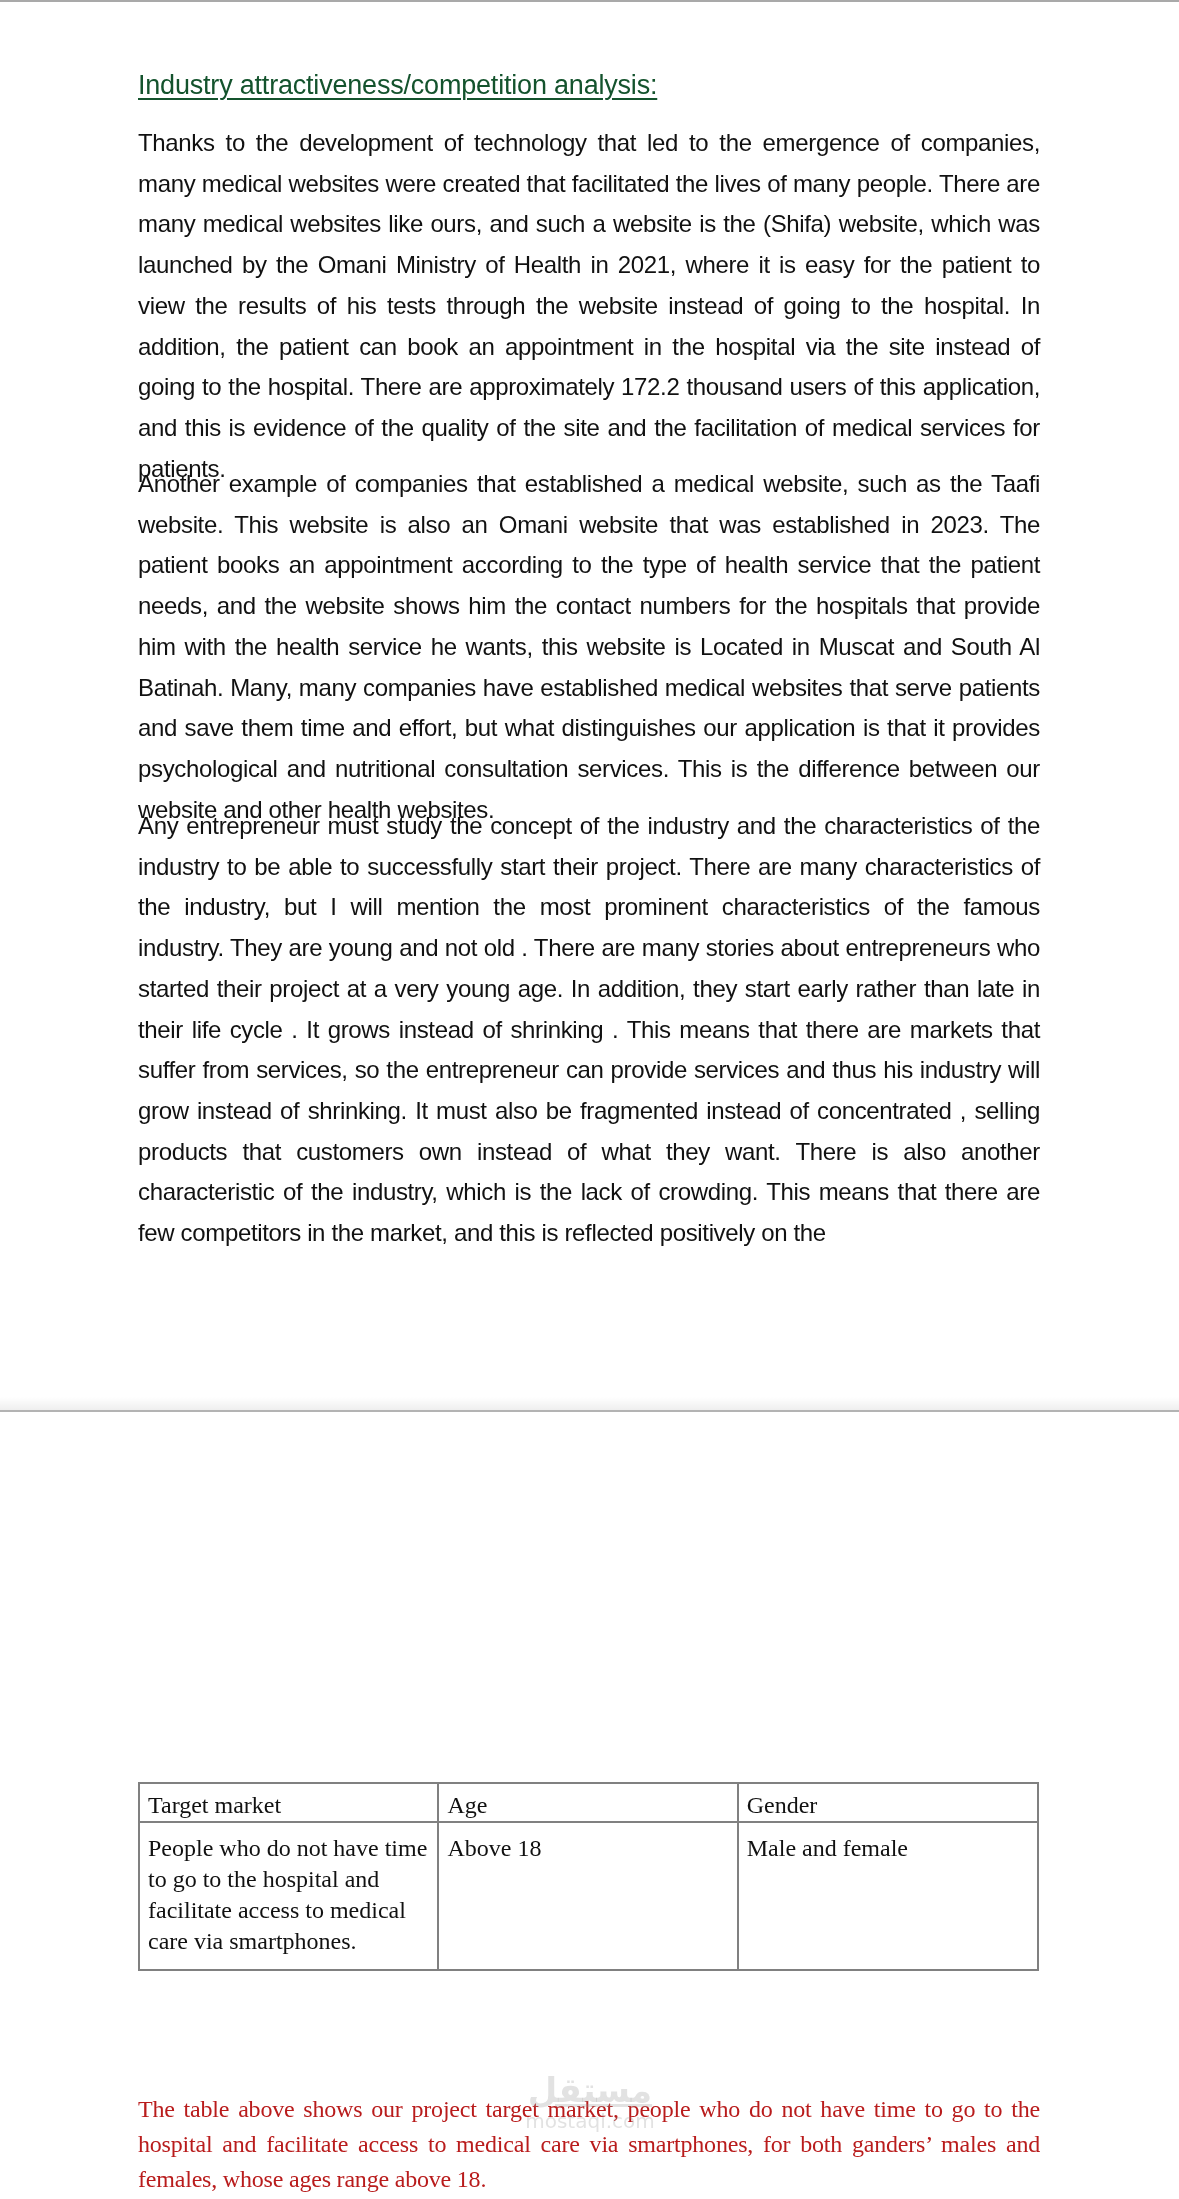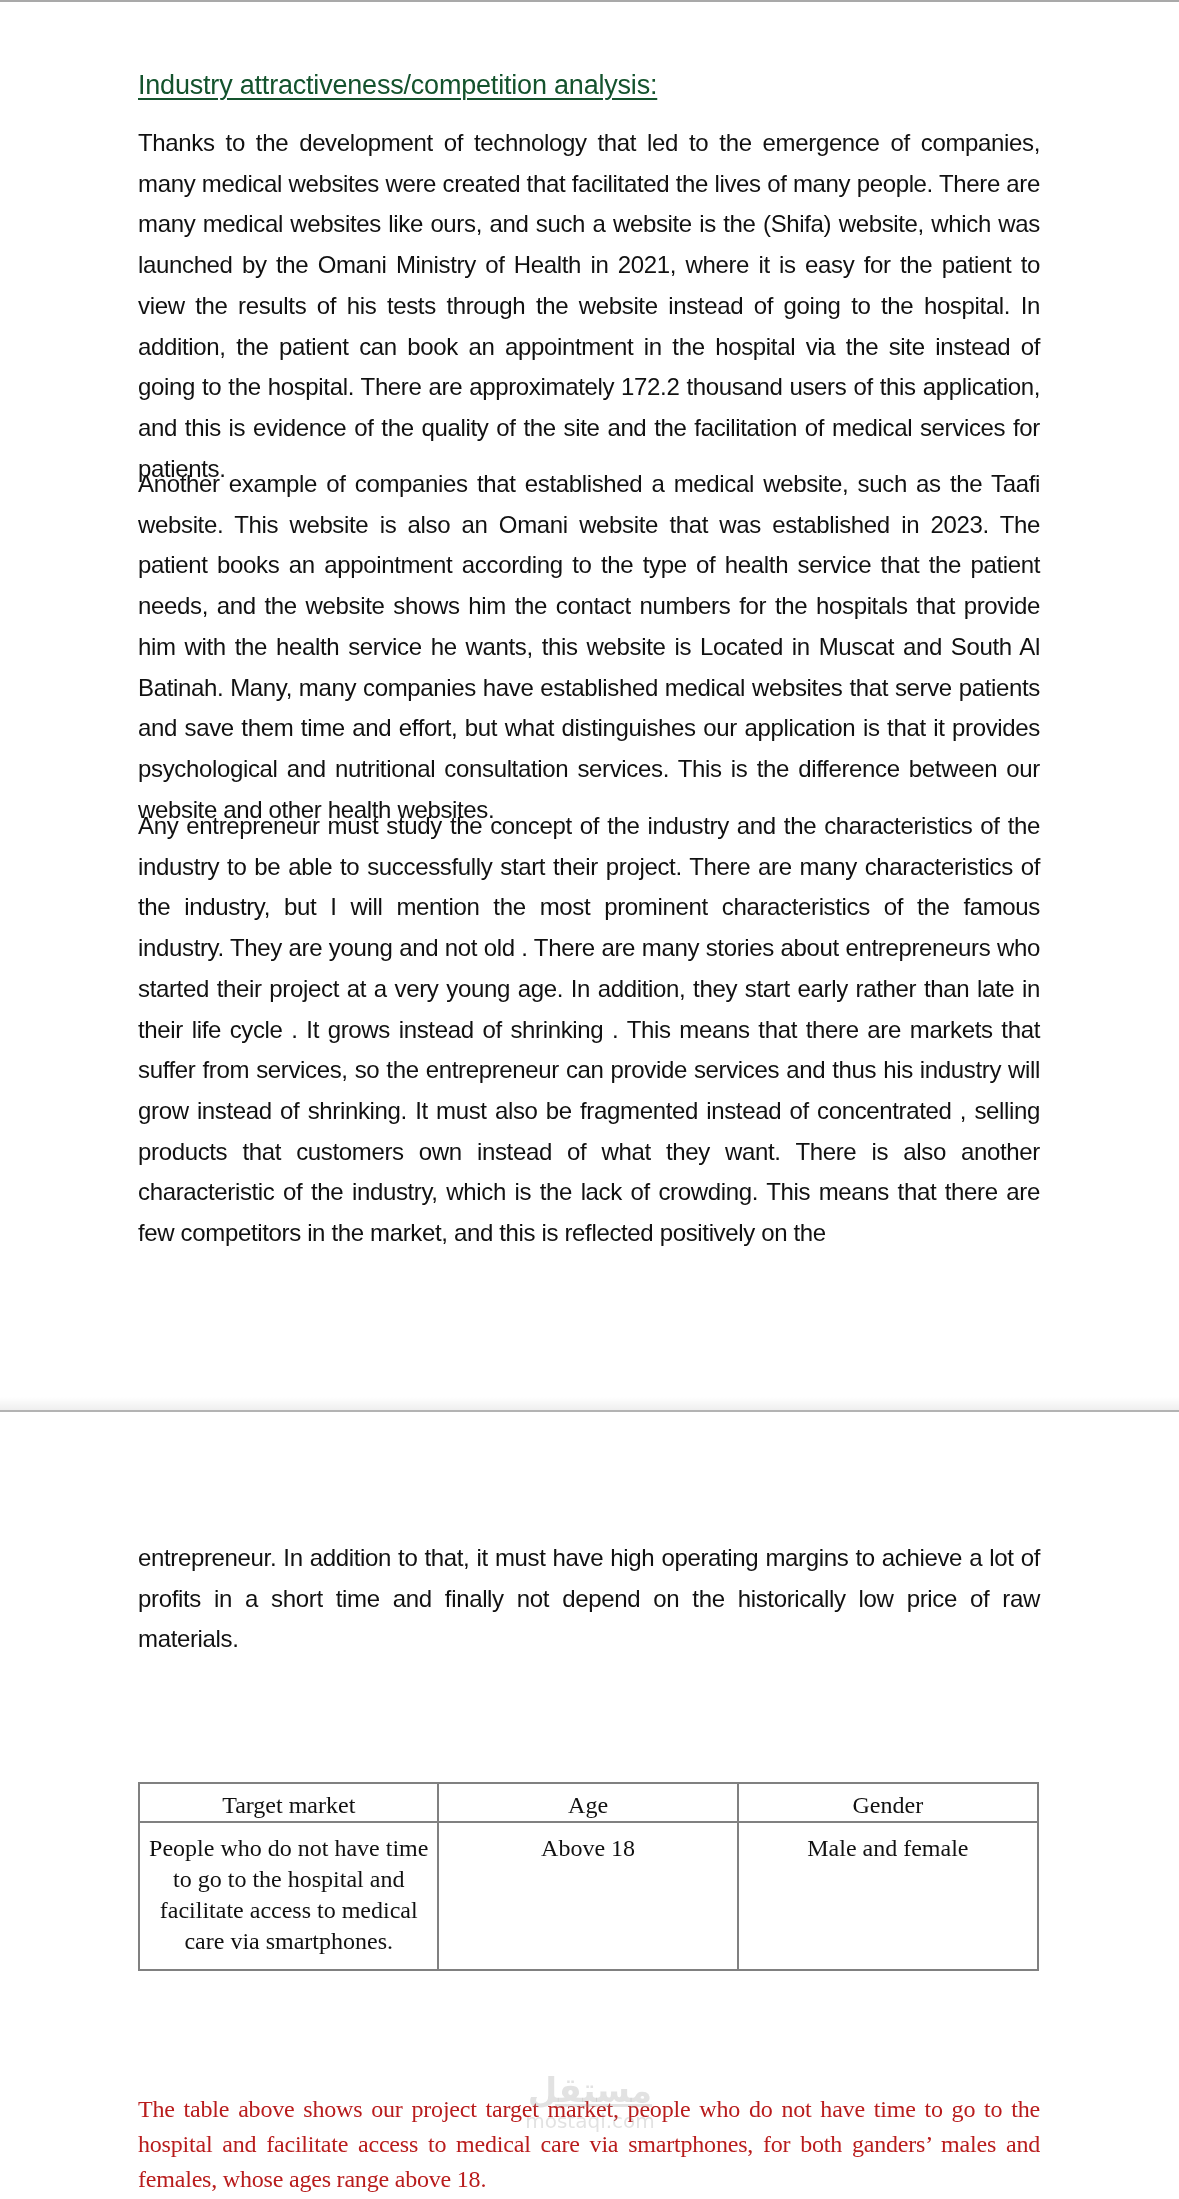--- a/index.html
+++ b/index.html
@@ -43,21 +43,20 @@
   #p2 { top: 462px; }
   #p3 { top: 804px; }
   #p4 { top: 126px; }
 
   #market-table {
     top: 370px; left: 138px; width: 901px;
     border-collapse: collapse;
     font-family: "Liberation Serif", serif;
     font-size: 24px; color: #111;
     position: absolute;
-    text-align: center;
   }
   #market-table td {
     border: 2px solid #808080;
     vertical-align: top;
     padding: 8px 8px 0 8px;
     line-height: 31px;
   }
   #market-table tr.head-row td { height: 37px; padding-top: 6px; box-sizing: border-box; }
   #market-table tr.data-row td { height: 148px; box-sizing: border-box; padding-top: 10px; }
   #market-table td.col1 { width: 300px; }
@@ -85,21 +84,20 @@
 <div class="page" id="page1">
   <h2 class="heading content" id="h1">Industry attractiveness/competition analysis:</h2>
   <p class="body-text content" id="p1">Thanks to the development of technology that led to the emergence of companies, many medical websites were created that facilitated the lives of many people.   There are many medical websites like ours, and such a website is the (Shifa) website, which was launched by the Omani Ministry of Health in 2021, where it is easy for the patient to view the results of his tests through the website instead of going to the hospital. In addition, the patient can book an appointment in the hospital via the site instead of going to the hospital. There are approximately 172.2 thousand users of this application, and this is evidence of the quality of the site and the facilitation of medical services for patients.</p>
   <p class="body-text content" id="p2">Another example of companies that established a medical website, such as the Taafi website. This website is also an Omani website that was established in 2023. The patient books an appointment according to the type of health service that the patient needs, and the website shows him the contact numbers for the hospitals that provide him with the health service he wants, this website  is Located in Muscat and South Al Batinah. Many, many companies have established medical websites that serve patients and save them time and effort, but what distinguishes our application is that it provides psychological and nutritional consultation services. This is the difference between our website and other health websites.</p>
   <p class="body-text content" id="p3">Any entrepreneur must study the concept of the industry and the characteristics of the industry to be able to successfully start their project.  There are many characteristics of the industry, but I will mention the most prominent characteristics of the famous industry.   They are young and not old . There are many stories about entrepreneurs who started their project at a very young age. In addition,   they start early rather than late in their life cycle .    It grows instead of shrinking . This means that there are markets that suffer from services, so the entrepreneur can provide services and thus his industry will grow instead of shrinking.     It must also be fragmented instead of concentrated , selling products that customers own instead of what they want. There is also another characteristic of the industry, which is the lack of crowding. This means that there are few competitors in the market, and this is reflected positively on the</p>
 </div>
 
 <div id="page-break"></div>
 
 <div class="page" id="page2">
-  <p class="body-text content" id="p4">entrepreneur. In addition to that, it must have high operating margins to achieve a lot of profits in a short time and finally not depend on the historically low price of raw materials.</p>
 
   <table id="market-table">
     <tbody>
         <tr class="head-row">
       <td class="col1">Target market</td>
       <td class="col2">Age</td>
       <td class="col3">Gender</td>
     </tr>
     <tr class="data-row">
       <td class="col1">People who do not have time to go to the hospital and facilitate access to medical care via smartphones.</td>

